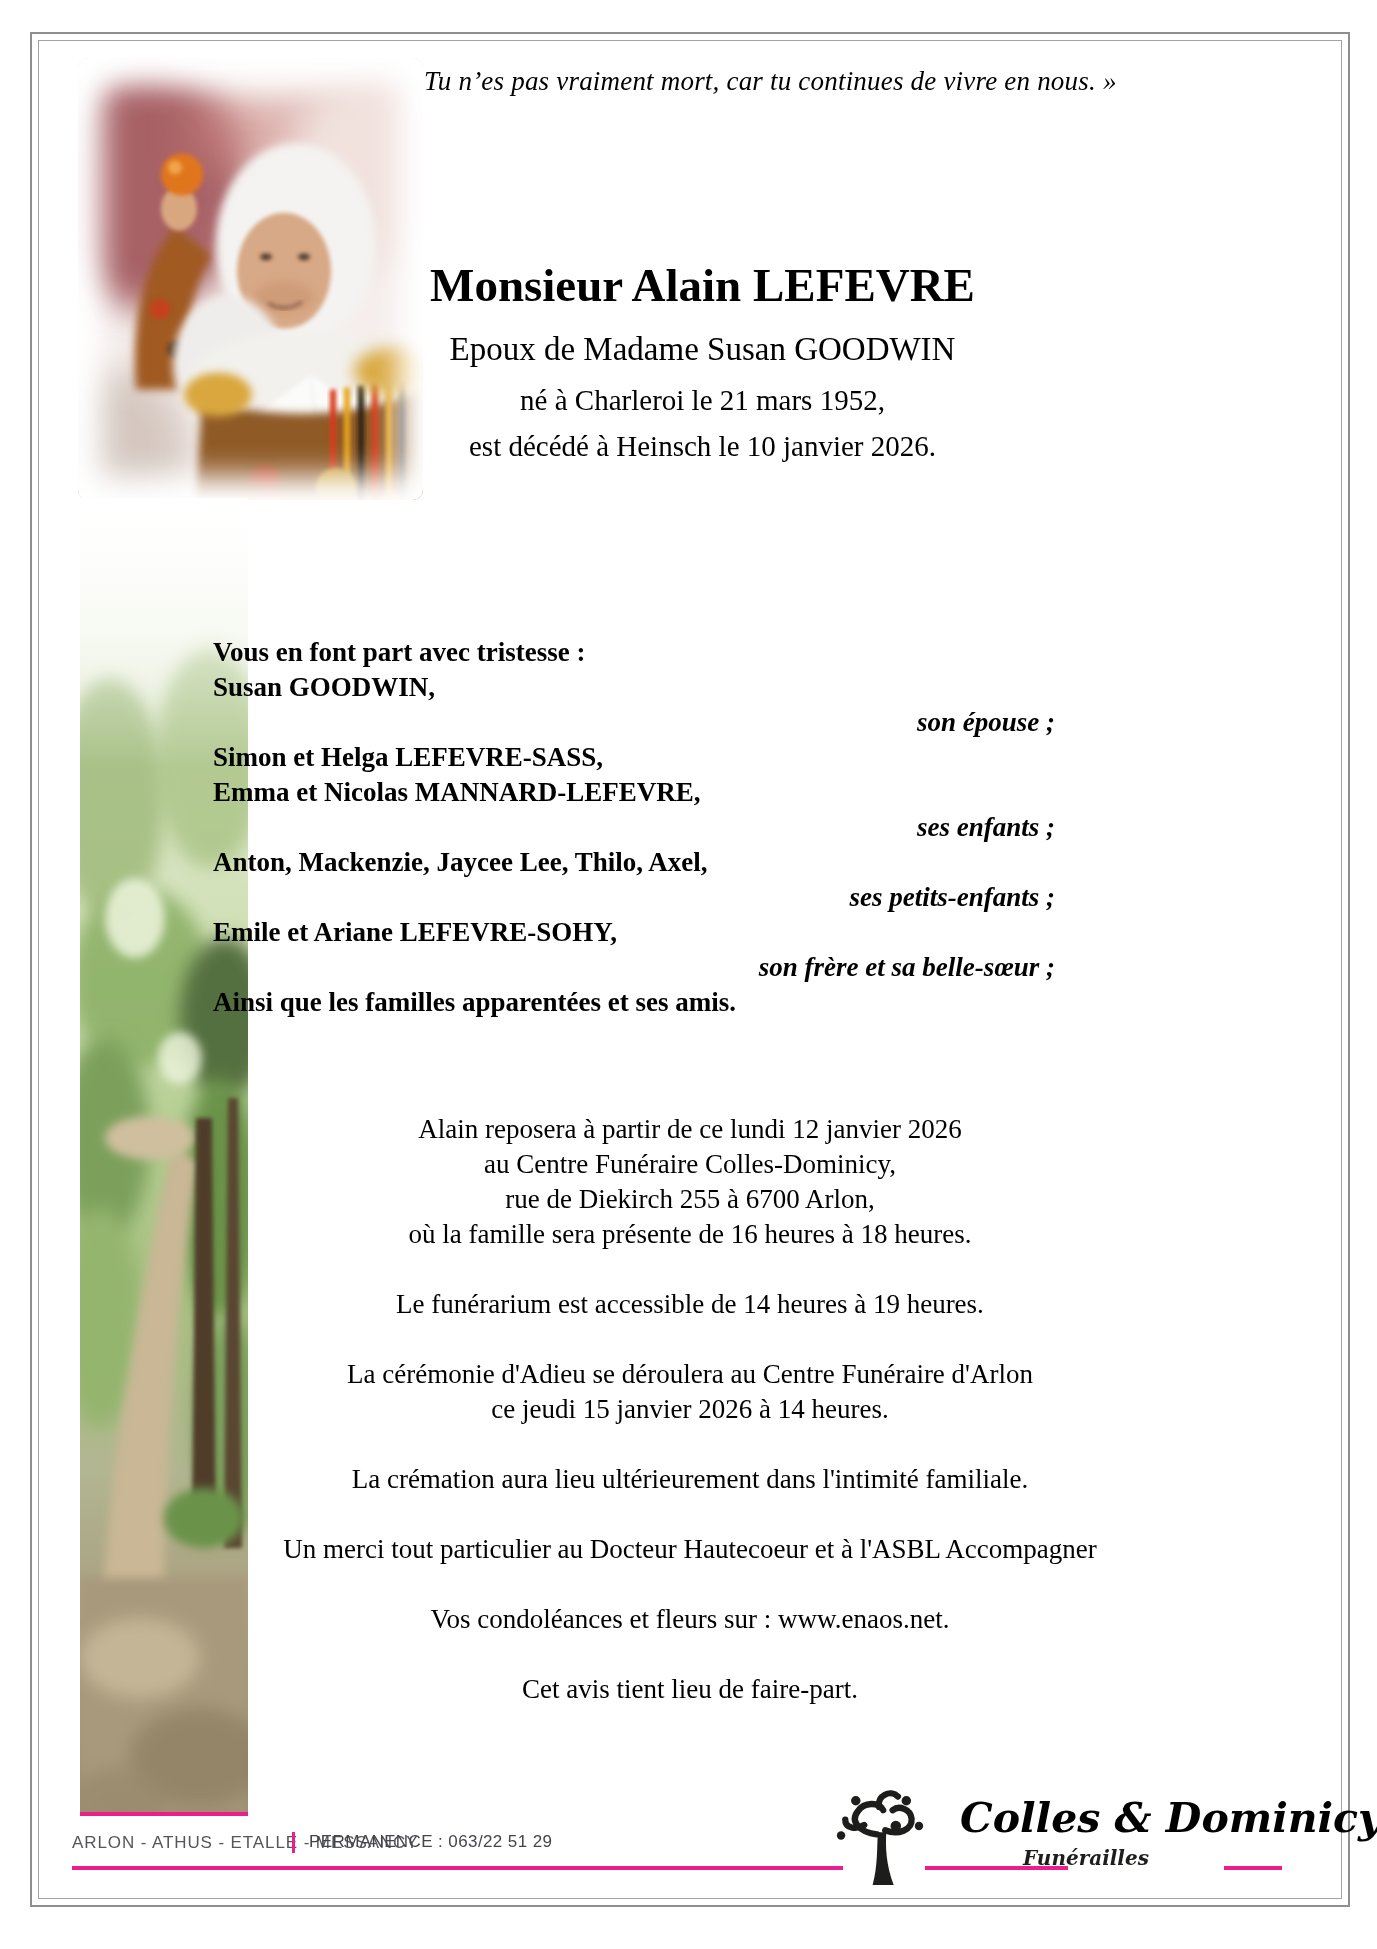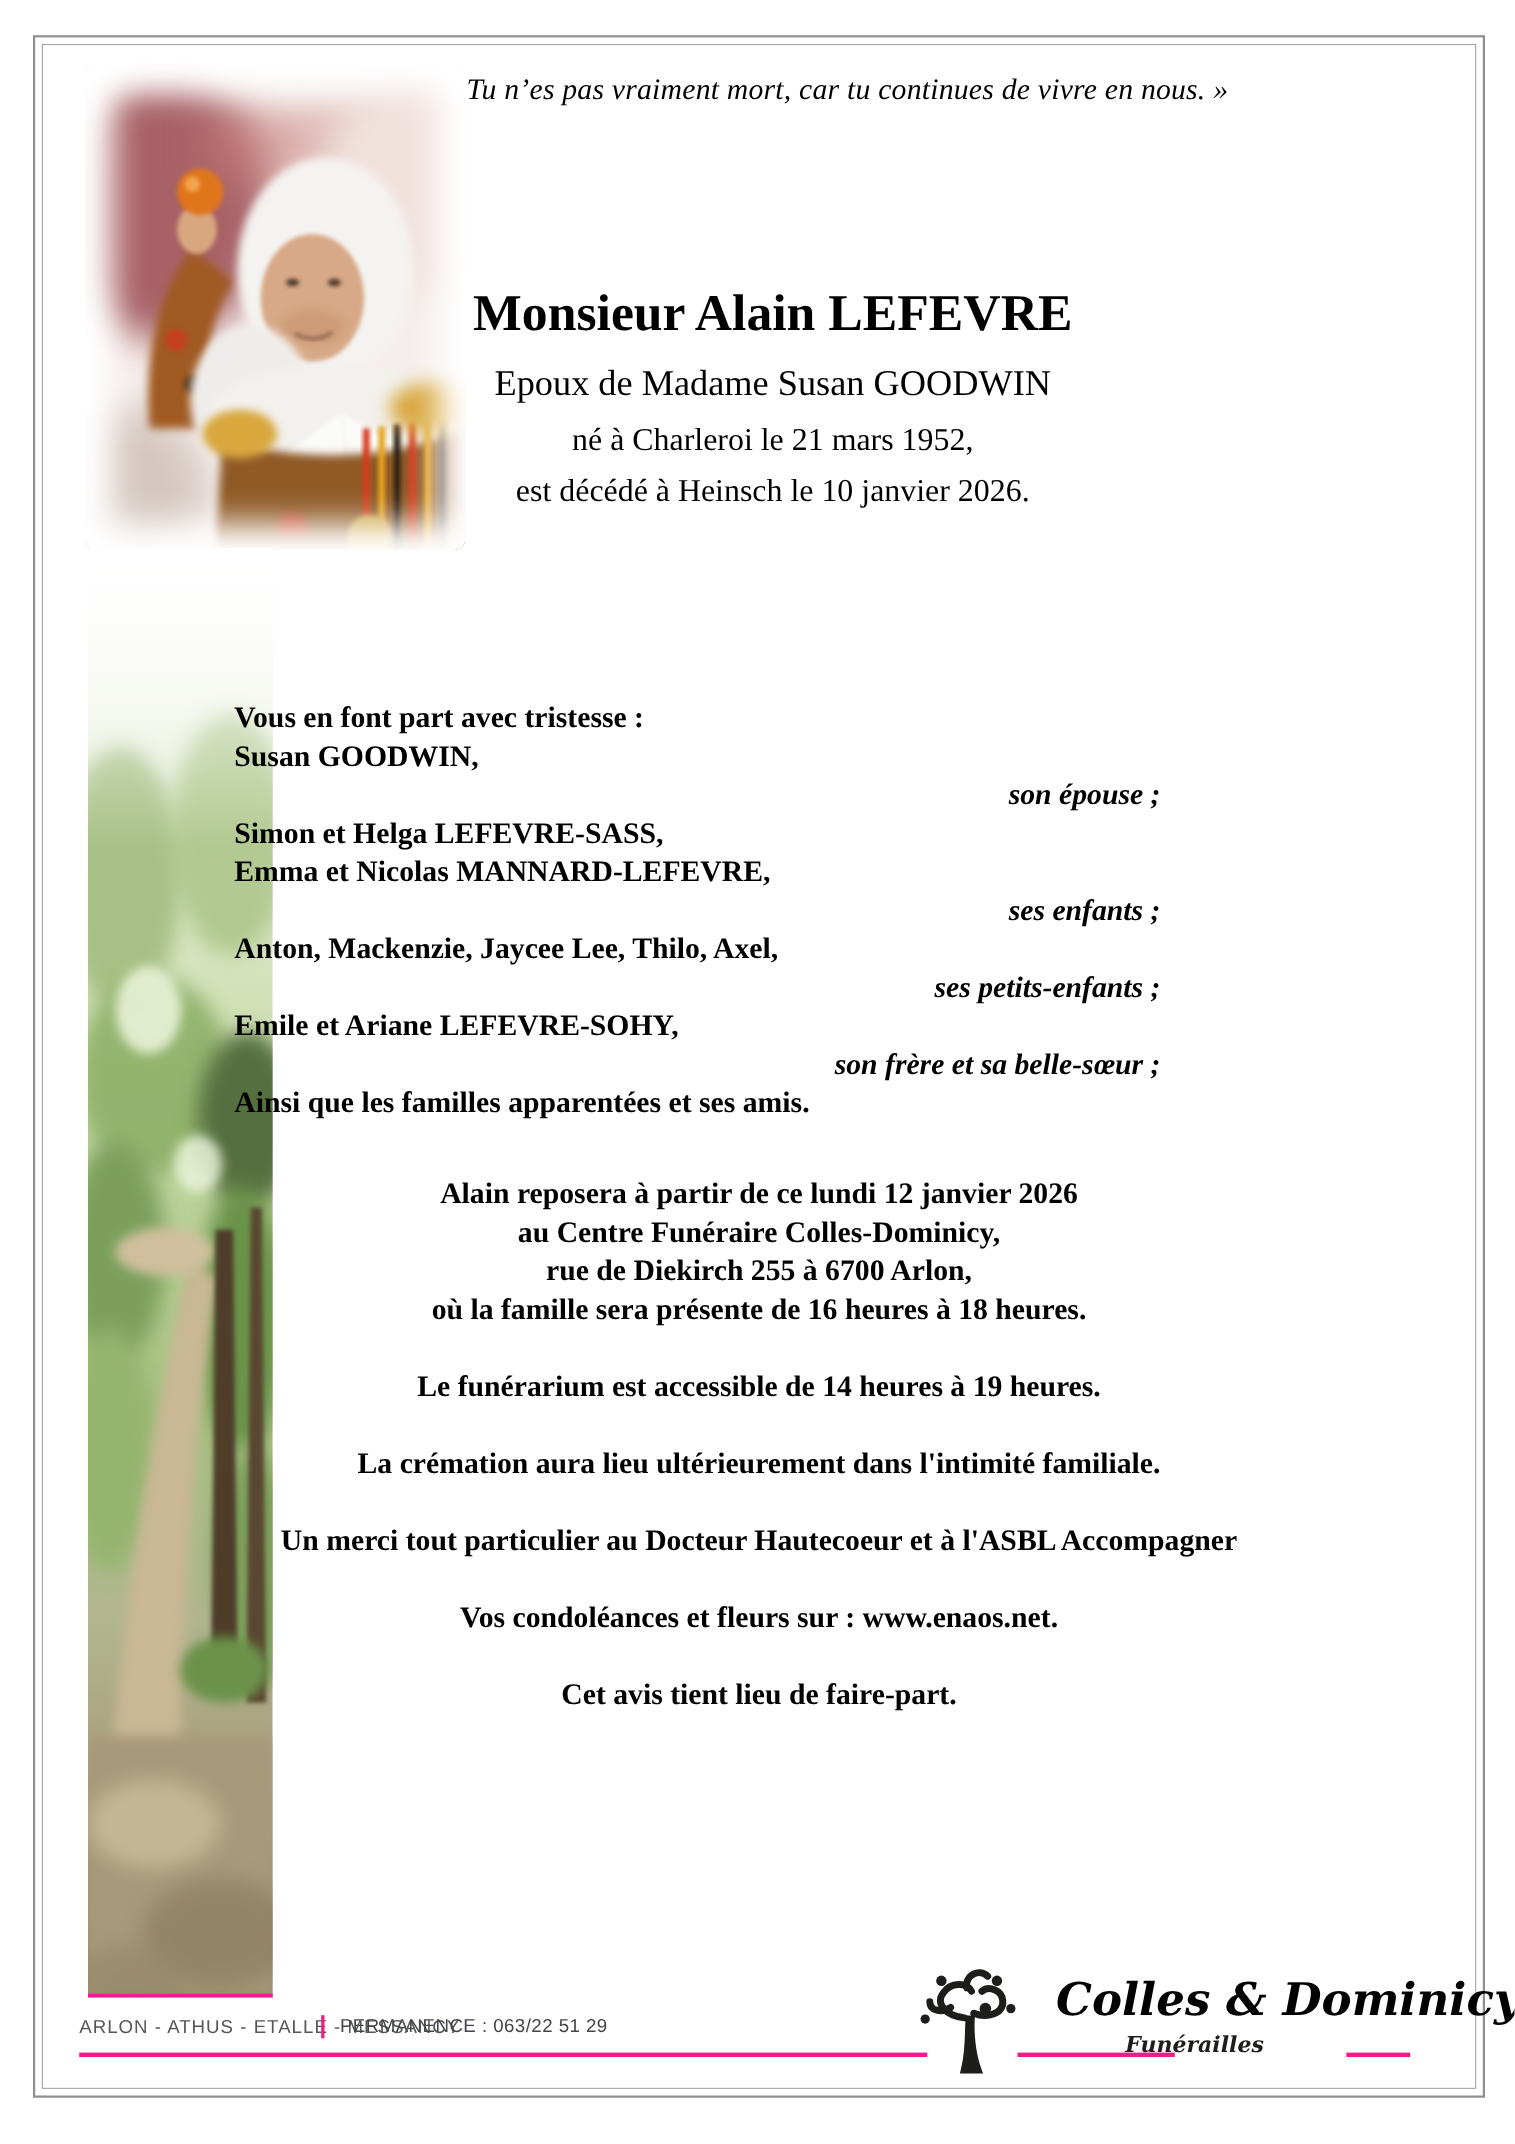--- a/index.html
+++ b/index.html
@@ -29,22 +29,22 @@
   .strip{position:absolute;left:80px;top:498px;width:168px;height:1314px;overflow:hidden;}
   .strip svg{display:block;width:100%;height:100%;}
   .strip-underline{position:absolute;left:80px;top:1812px;width:168px;height:4px;background:var(--pink);}
 
   
   .family{position:absolute;left:213px;top:635px;width:842px;font-size:27px;}
   .fam-row{height:35px;line-height:35px;white-space:nowrap;font-weight:bold;}
   .fam-row.right{text-align:right;font-style:italic;}
 
   
-  .ann{position:absolute;left:250px;top:1068px;width:880px;text-align:center;
-       font-weight:bold;font-size:27px;}
+  .ann{position:absolute;left:250px;top:1112px;width:880px;text-align:center;
+       font-weight:normal;font-size:27px;}
   .ann-p{margin:0 0 35px 0;}
   .ann-line{height:35px;line-height:35px;white-space:nowrap;}
 
   
   :root{--pink:#EC1E8D;}
   .cities{position:absolute;left:72px;top:1833px;font-family:"Liberation Sans",sans-serif;
           font-size:17px;letter-spacing:.9px;color:#55565A;white-space:nowrap;}
   .vbar{position:absolute;left:292px;top:1832px;width:3px;height:21px;background:var(--pink);}
   .permanence{position:absolute;left:309px;top:1832px;font-family:"Liberation Sans",sans-serif;
           font-size:17px;font-weight:normal;letter-spacing:.4px;color:#44454a;white-space:nowrap;}
@@ -210,20 +210,24 @@
     <div class="ann-p">
       <div class="ann-line">Alain reposera à partir de ce lundi 12 janvier 2026</div>
       <div class="ann-line">au Centre Funéraire Colles-Dominicy,</div>
       <div class="ann-line">rue de Diekirch 255 à 6700 Arlon,</div>
       <div class="ann-line">où la famille sera présente de 16 heures à 18 heures.</div>
     </div>
     <div class="ann-p">
       <div class="ann-line">Le funérarium est accessible de 14 heures à 19 heures.</div>
     </div>
     <div class="ann-p">
+      <div class="ann-line">La cérémonie d'Adieu se déroulera au Centre Funéraire d'Arlon</div>
+      <div class="ann-line">ce jeudi 15 janvier 2026 à 14 heures.</div>
+    </div>
+    <div class="ann-p">
       <div class="ann-line">La crémation aura lieu ultérieurement dans l'intimité familiale.</div>
     </div>
     <div class="ann-p">
       <div class="ann-line">Un merci tout particulier au Docteur Hautecoeur et à l'ASBL Accompagner</div>
     </div>
     <div class="ann-p">
       <div class="ann-line">Vos condoléances et fleurs sur : www.enaos.net.</div>
     </div>
     <div class="ann-p">
       <div class="ann-line">Cet avis tient lieu de faire-part.</div>

